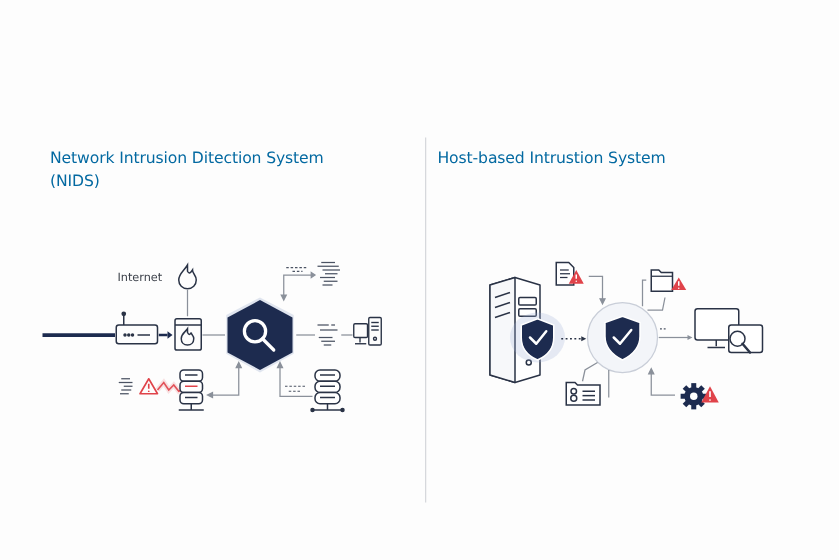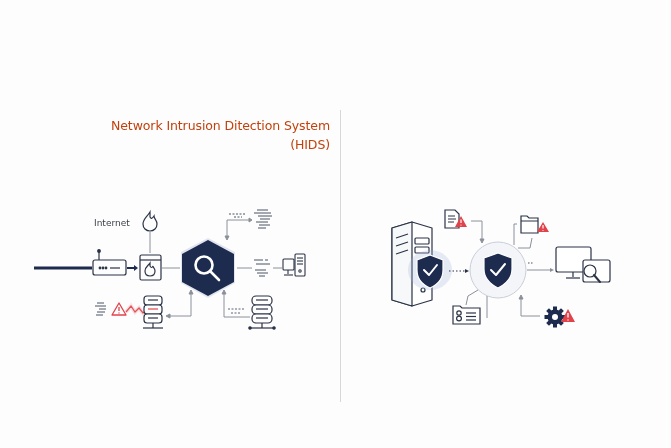--- a/index.html
+++ b/index.html
@@ -1,30 +1,31 @@
 <!DOCTYPE html>
 <html><head>
 <meta charset="utf-8">
 <style>
   html, body { margin:0; padding:0; }
   body { width:671px; height:448px; background:#fdfdfd; position:relative; overflow:hidden; font-family:"DejaVu Sans", sans-serif; color:#2b2f36; }
-  .title { position:absolute; text-align:right; font-size:12.5px; line-height:19px; color:#c2410c; letter-spacing:-0.1px; }
+  .title { position:absolute; text-align:left; font-size:12.5px; line-height:19px; color:#0369a1; letter-spacing:-0.1px; }
   .divider { position:absolute; left:340px; top:110px; width:1px; height:292px; background:#d6d8dc; }
   .abs { position:absolute; }
   .label-small { position:absolute; font-size:9px; color:#3a3f48;text-align:center; }
   svg { overflow:visible; }
 </style>
 </head>
 <body>
 
 <div class="title" style="left:40px; top:116px; width:290px;">
   <div>Network Intrusion Ditection System</div>
-  <div>(HIDS)</div>
+  <div>(NIDS)</div>
 </div>
 <div class="title" style="left:350px; top:116px; width:290px;">
+  <div>Host-based Intrustion System</div>
 </div>
 
 <div class="divider"></div>
 
 <div class="label-small" style="left:94px; top:218px;">Internet</div>
 
 <svg class="abs" style="left:0; top:0;" width="340" height="448" viewBox="0 0 340 448">
 
   <g>
     <line x1="34" y1="268" x2="92" y2="268" stroke="#1d2b4f" stroke-width="3"></line>

